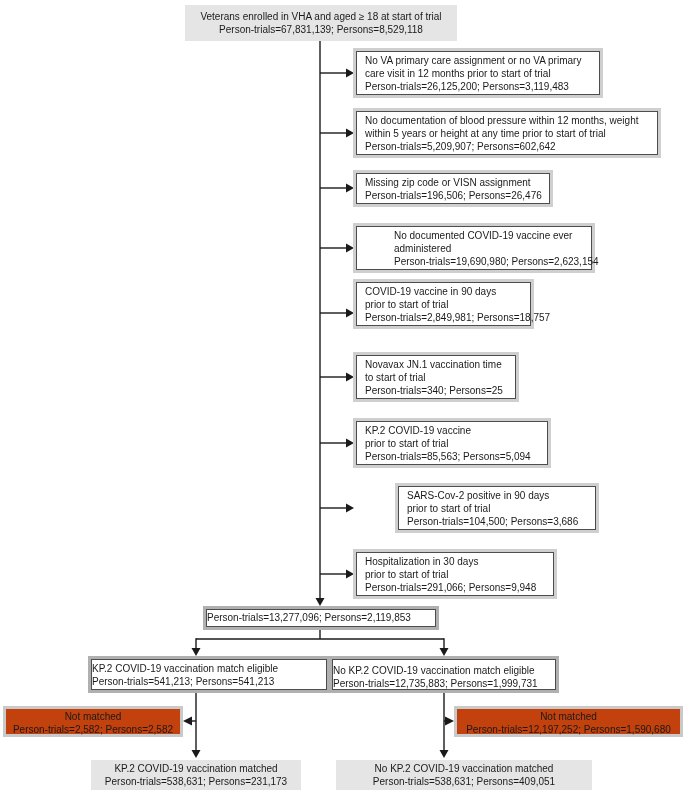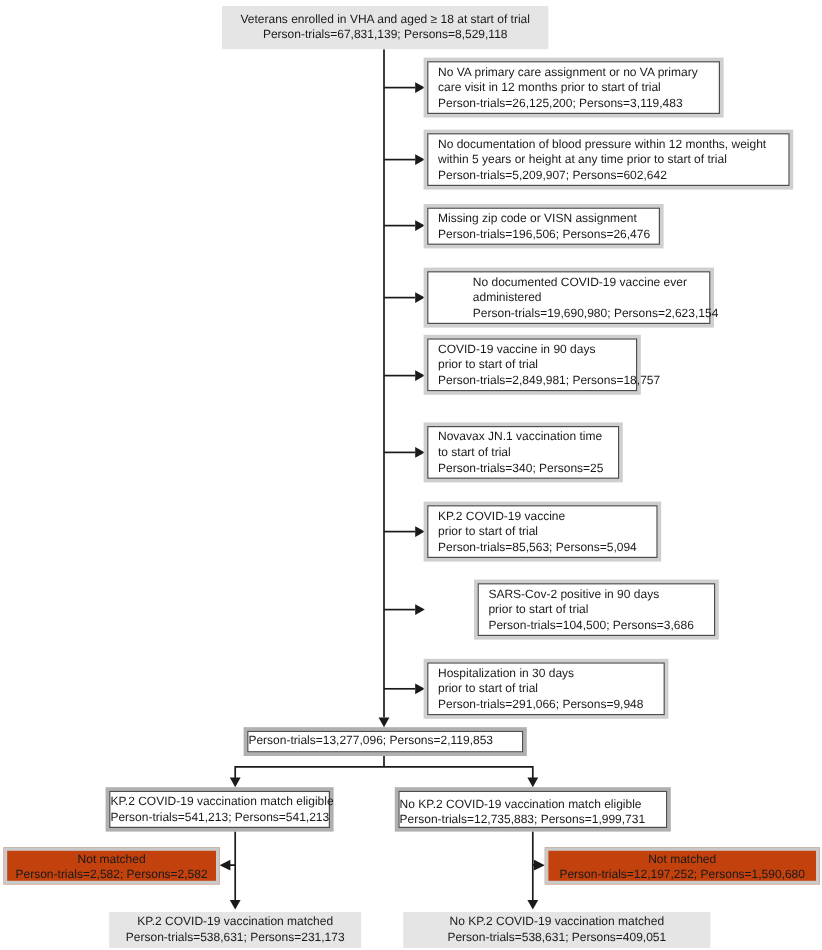--- a/index.html
+++ b/index.html
@@ -160,21 +160,21 @@
   <div class="box framed" style="left:356px;top:552px;width:198px;height:44px;">
     <div class="ln">Hospitalization in 30 days</div>
     <div class="ln">prior to start of trial</div>
     <div class="ln">Person-trials=291,066; Persons=9,948</div>
   </div>
 
   <div class="box framed-dark" style="left:206px;top:609px;width:230px;height:18px;line-height:15px;">
     <div class="ln">Person-trials=13,277,096; Persons=2,119,853</div>
   </div>
 
-  <div class="box framed-dark" style="left:91px;top:659px;width:184px;height:31px;padding-top:2px;">
+  <div class="box framed-dark" style="left:91px;top:659px;width:236px;height:31px;padding-top:2px;">
     <div class="ln">KP.2 COVID-19 vaccination match eligible</div>
     <div class="ln">Person-trials=541,213; Persons=541,213</div>
   </div>
 
   <div class="box framed-dark" style="left:332px;top:659px;width:224px;height:31px;padding-top:4px;">
     <div class="ln">No KP.2 COVID-19 vaccination match eligible</div>
     <div class="ln">Person-trials=12,735,883; Persons=1,999,731</div>
   </div>
 
   <div class="box lightframe" style="left:3px;top:706px;width:180px;height:31px;">

